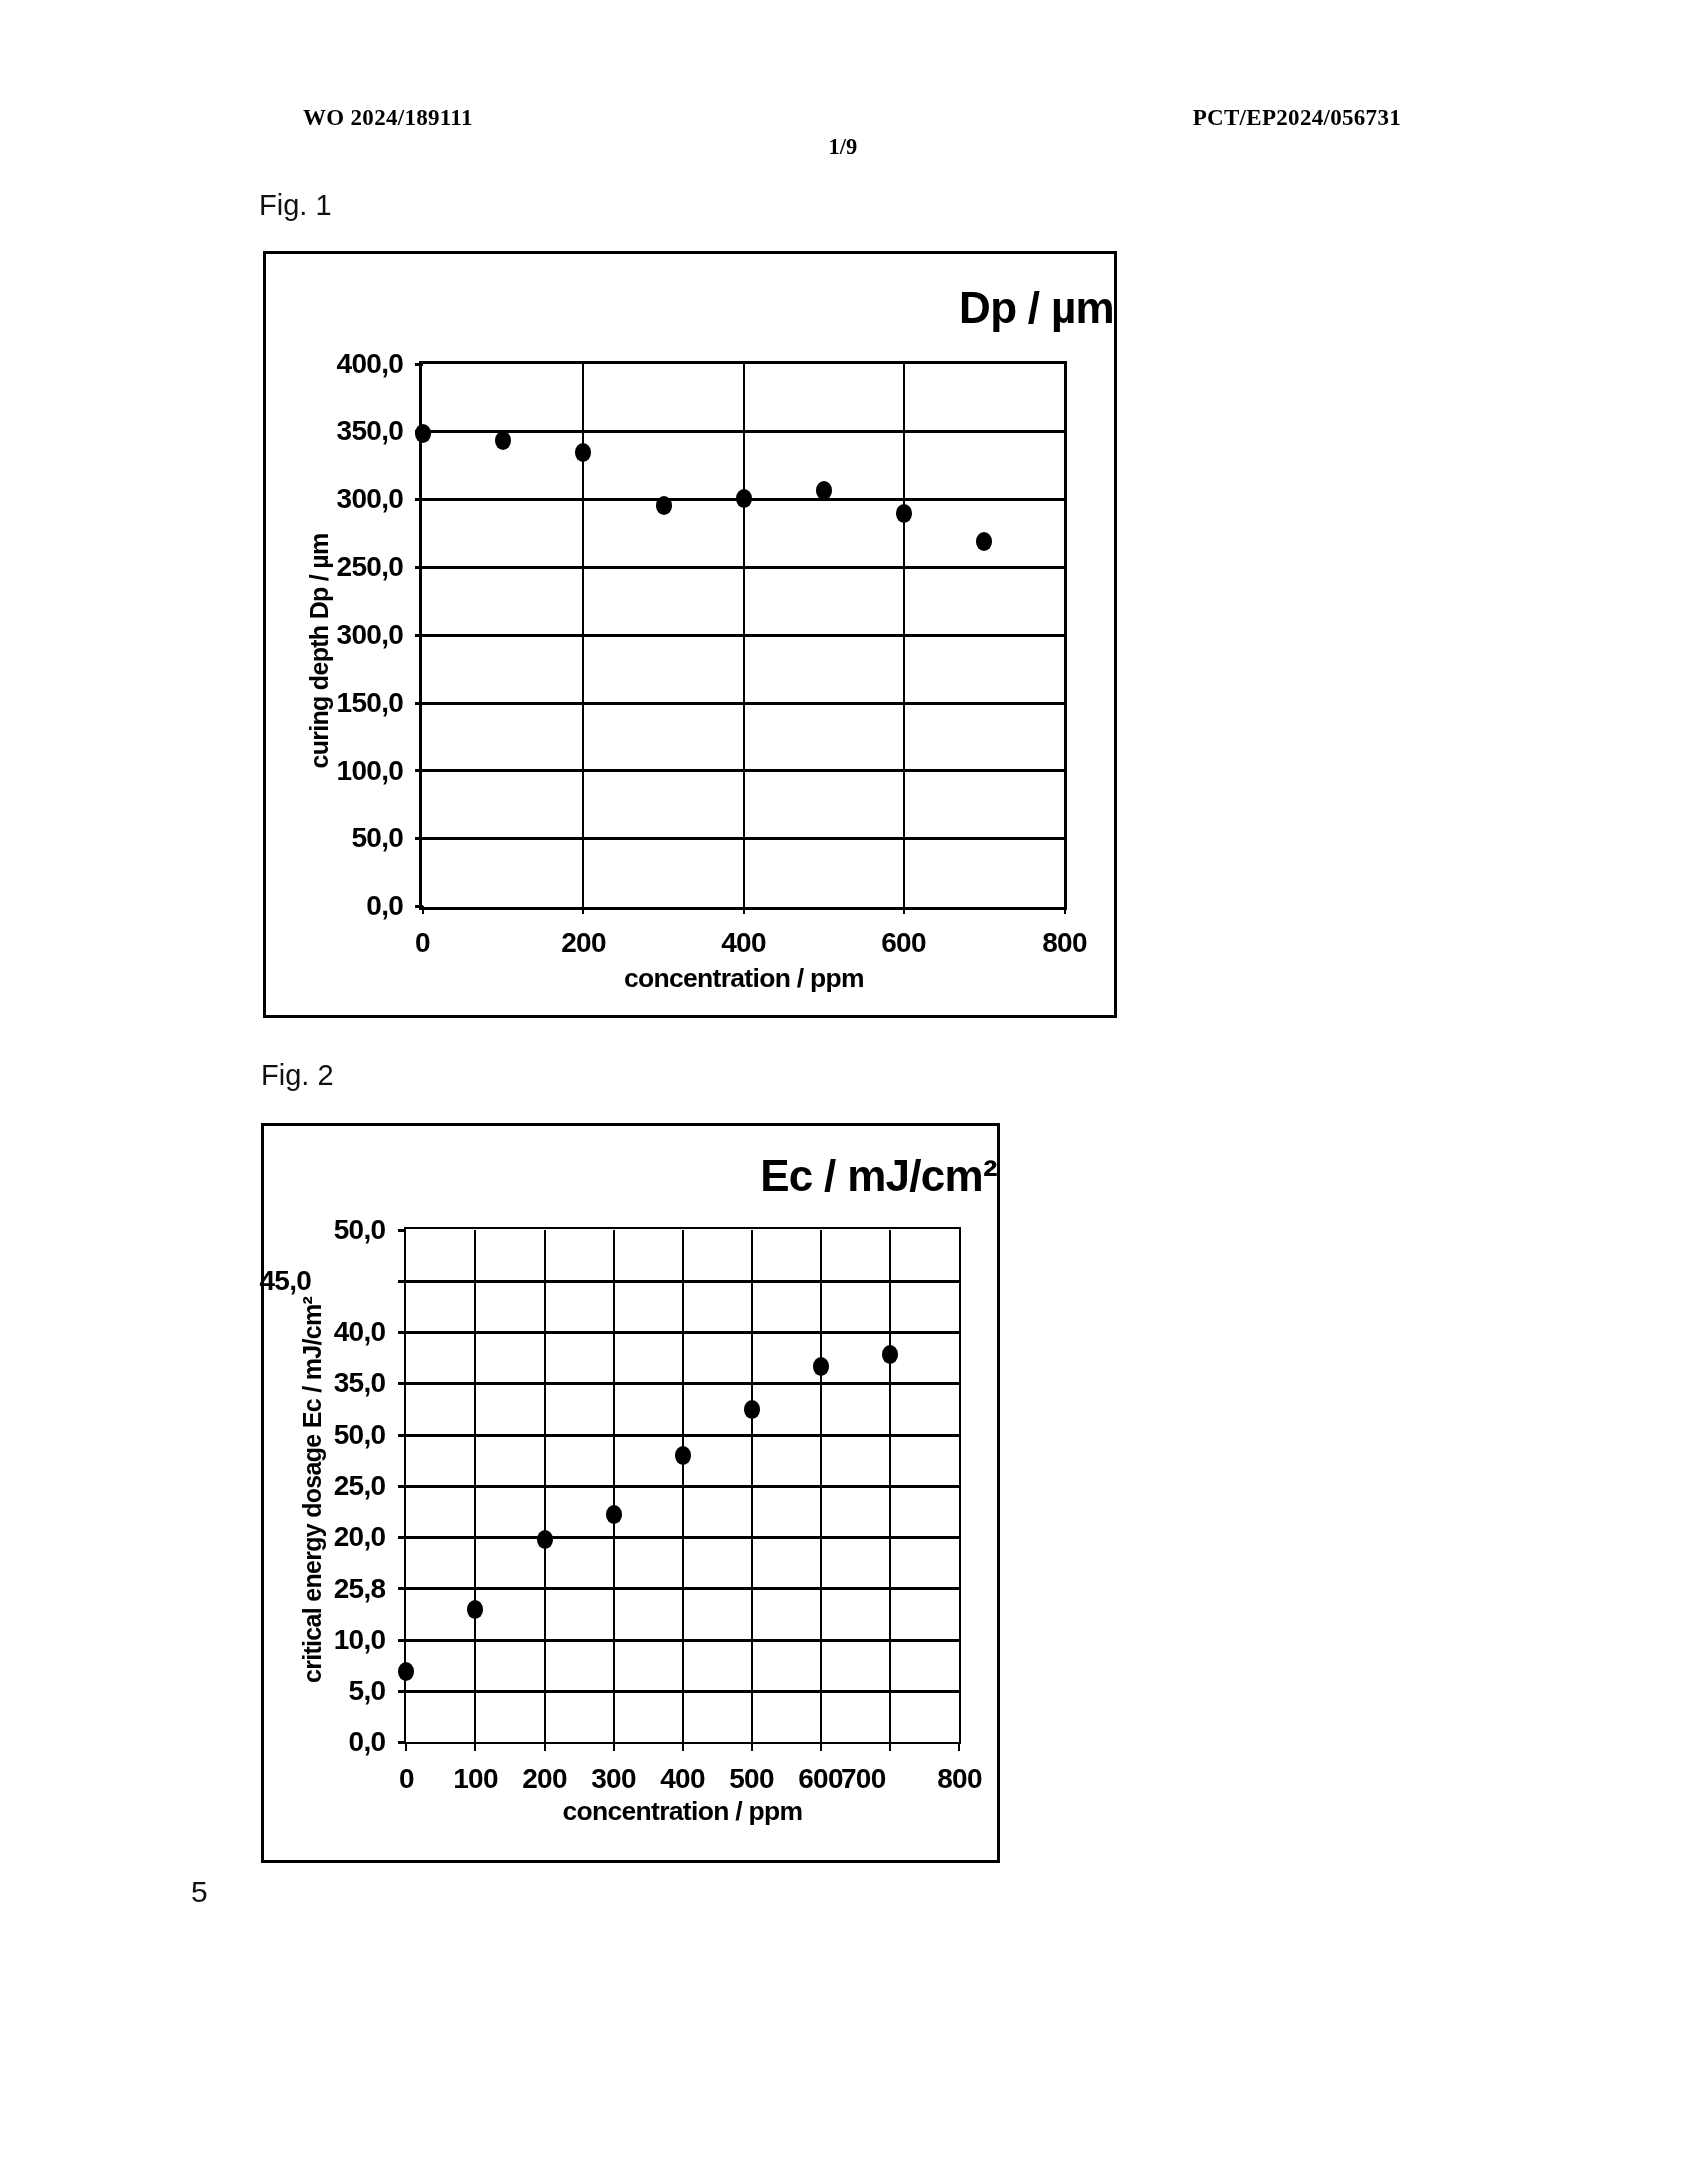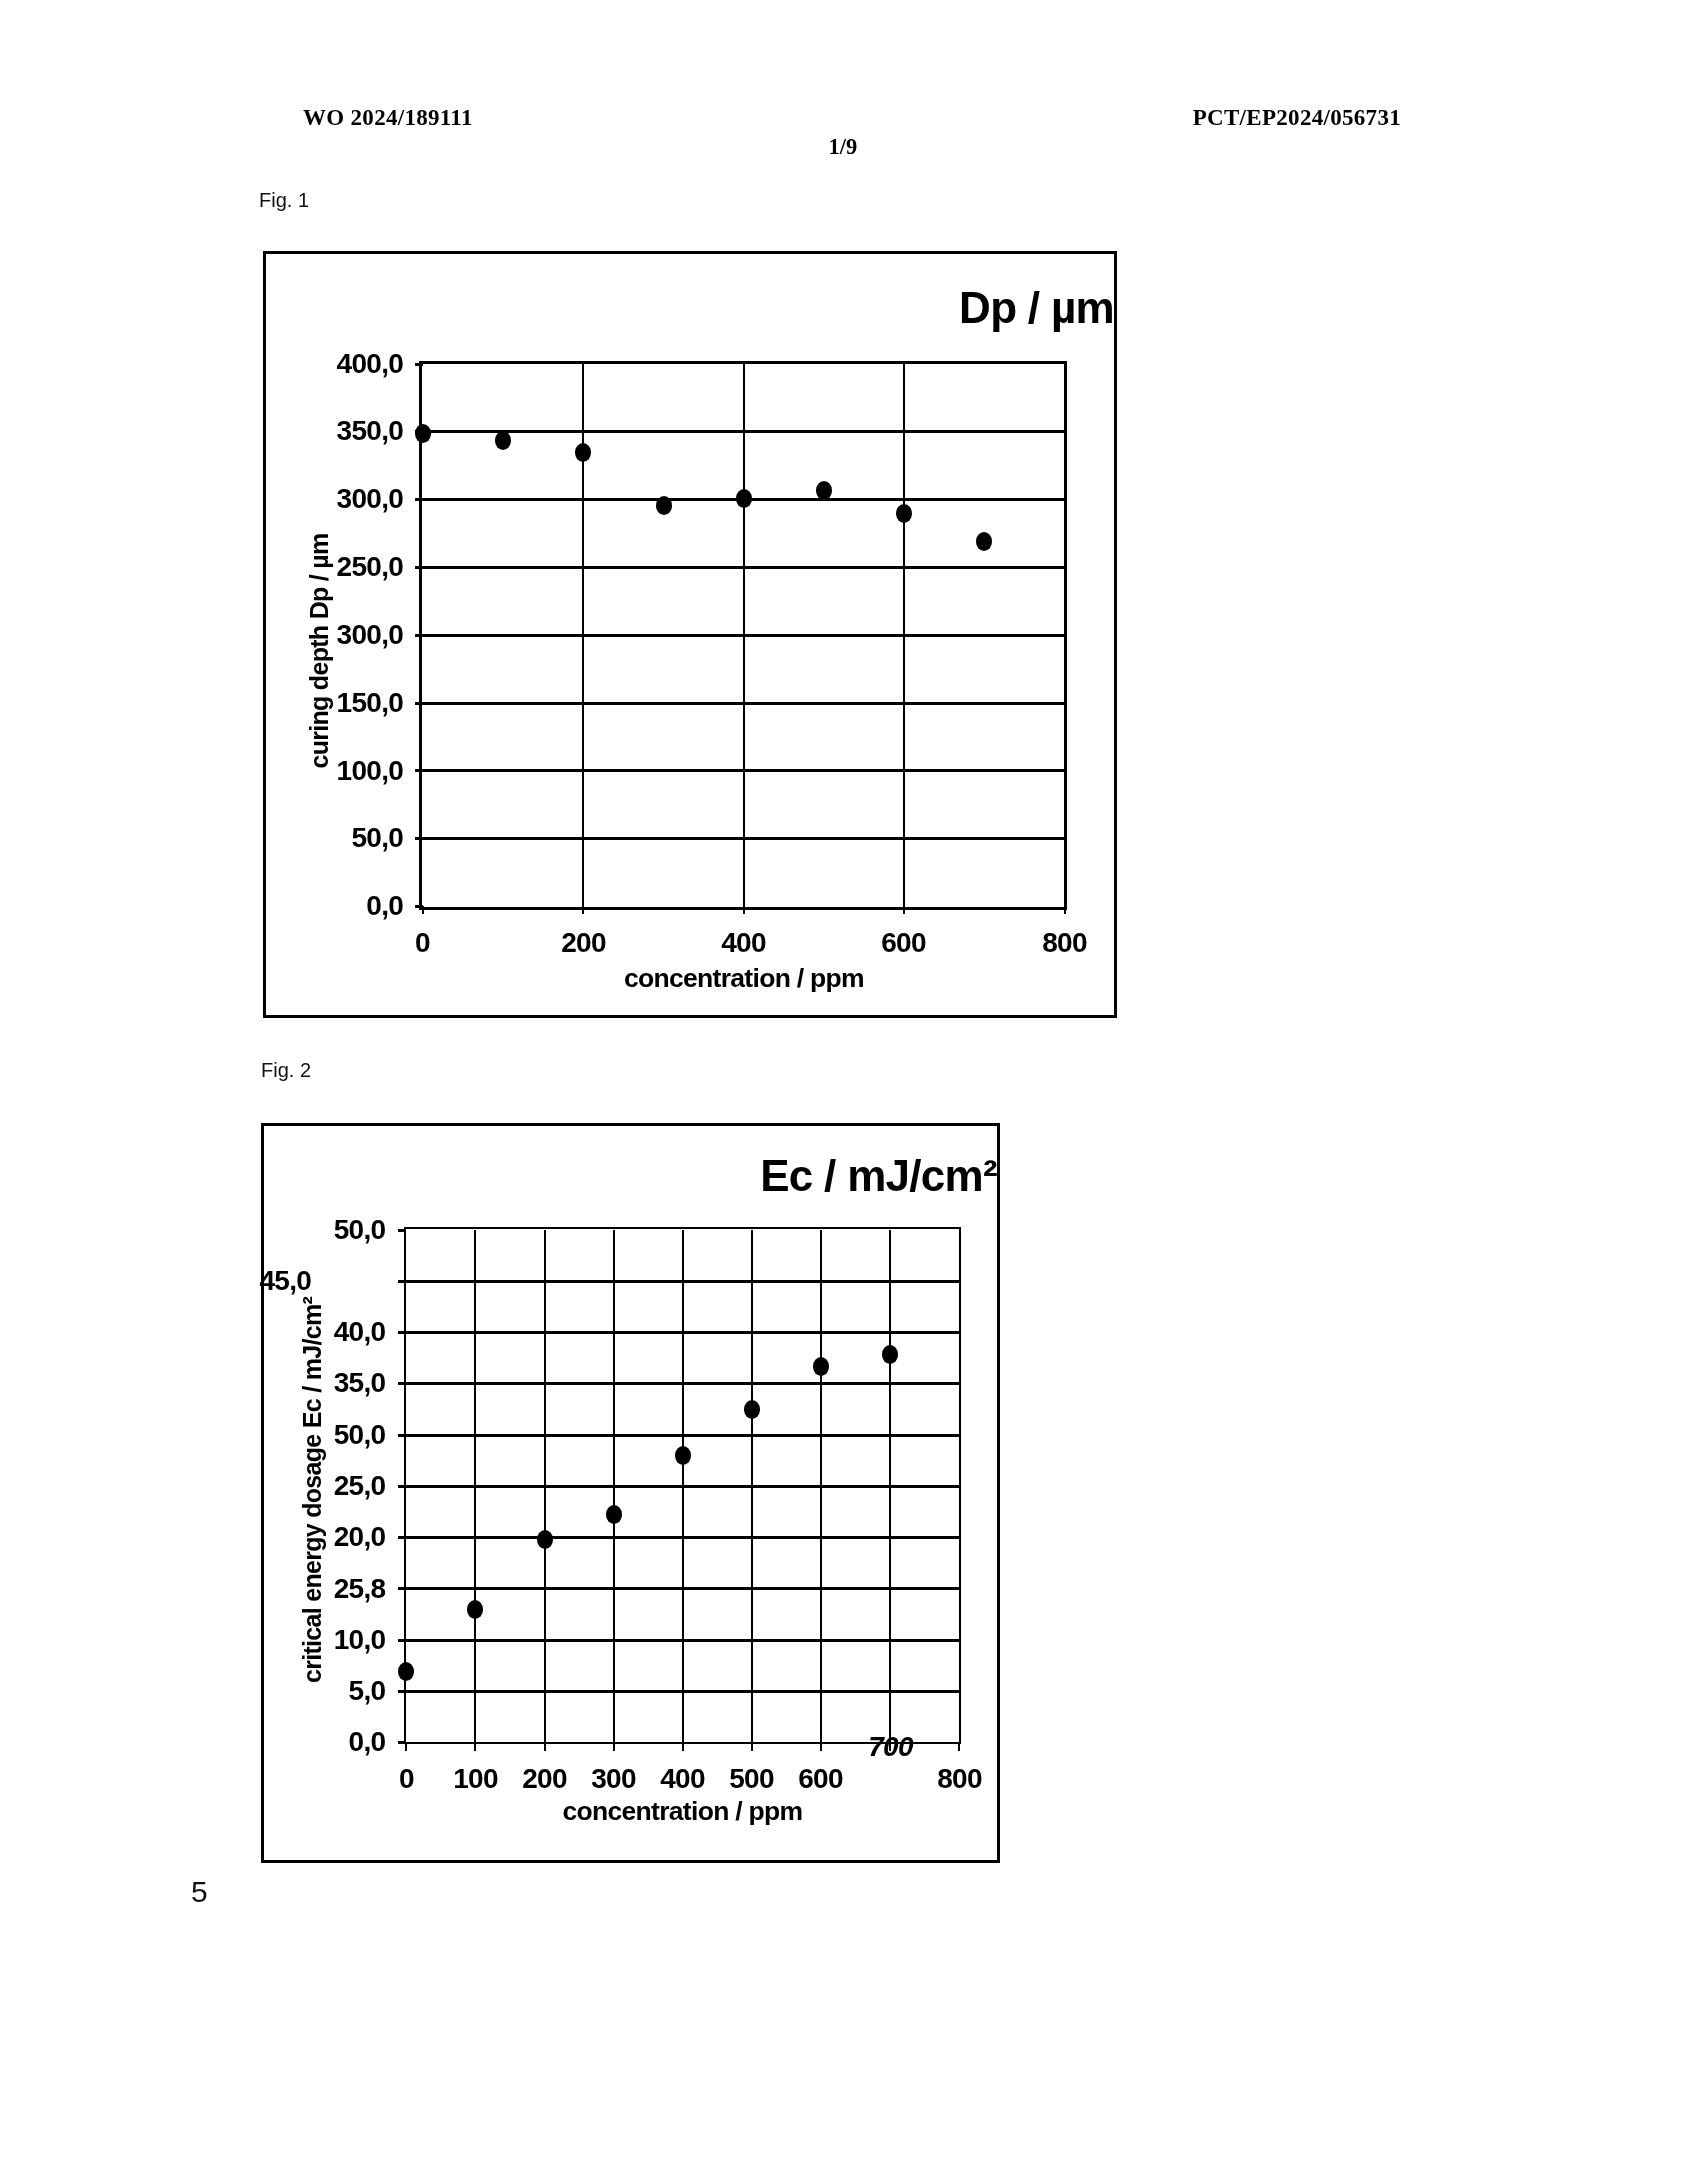--- a/index.html
+++ b/index.html
@@ -16,21 +16,21 @@
     font-weight:bold; font-size:23px; letter-spacing:0.3px;
     white-space:nowrap;
   }
   .pageno-center {
     position:absolute; left:777px; top:134px; width:132px;
     text-align:center;
     font-family:"Liberation Serif", serif;
     font-weight:bold; font-size:22.5px;
   }
   .figlabel {
-    position:absolute; font-size:20px; font-weight:400; color:#111;
+    position:absolute; font-size:29px; font-weight:400; color:#111;
     white-space:nowrap;
   }
   .sheetno {
     position:absolute; left:191px; top:1875px;
     font-size:30px; color:#111;
   }
   .figbox {
     position:absolute; background:#fff; border:3.3px solid #000;
   }
   .chart-title {
@@ -178,21 +178,21 @@
       <div class="gl" style="top: 617px; height: 8px; left: 418px; width: 2px;"></div>
       <div class="ticklabel" style="left: 369px; width: 99px; top: 636px; text-align: center;">400</div>
       <div class="gl" style="top: 104px; height: 513px; left: 487px; width: 2px;"></div>
       <div class="gl" style="top: 617px; height: 8px; left: 487px; width: 2px;"></div>
       <div class="ticklabel" style="left: 438px; width: 99px; top: 636px; text-align: center;">500</div>
       <div class="gl" style="top: 104px; height: 513px; left: 556px; width: 2px;"></div>
       <div class="gl" style="top: 617px; height: 8px; left: 556px; width: 2px;"></div>
       <div class="ticklabel" style="left: 507px; width: 99px; top: 636px; text-align: center;">600</div>
       <div class="gl" style="top: 104px; height: 513px; left: 625px; width: 2px;"></div>
       <div class="gl" style="top: 617px; height: 8px; left: 625px; width: 2px;"></div>
-      <div class="ticklabel" style="left: 577px; width: 99px; top: 604px; text-align: center; font-style: italic;">700</div>
+      <div class="ticklabel" style="left: 577px; width: 99px; top: 636px; ">700</div>
       <div class="gl" style="top: 617px; height: 8px; left: 694px; width: 2px;"></div>
       <div class="ticklabel" style="left: 646px; width: 99px; top: 636px; text-align: center;">800</div>
       <div class="pt" style="left: 134px; top: 536px; background: rgb(0, 0, 0);"></div>
       <div class="pt" style="left: 203px; top: 474px; background: rgb(0, 0, 0);"></div>
       <div class="pt" style="left: 273px; top: 404px; background: rgb(0, 0, 0);"></div>
       <div class="pt" style="left: 342px; top: 379px; background: rgb(0, 0, 0);"></div>
       <div class="pt" style="left: 411px; top: 320px; background: rgb(0, 0, 0);"></div>
       <div class="pt" style="left: 480px; top: 274px; background: rgb(0, 0, 0);"></div>
       <div class="pt" style="left: 549px; top: 231px; background: rgb(0, 0, 0);"></div>
       <div class="pt" style="left: 618px; top: 219px; background: rgb(0, 0, 0);"></div>

